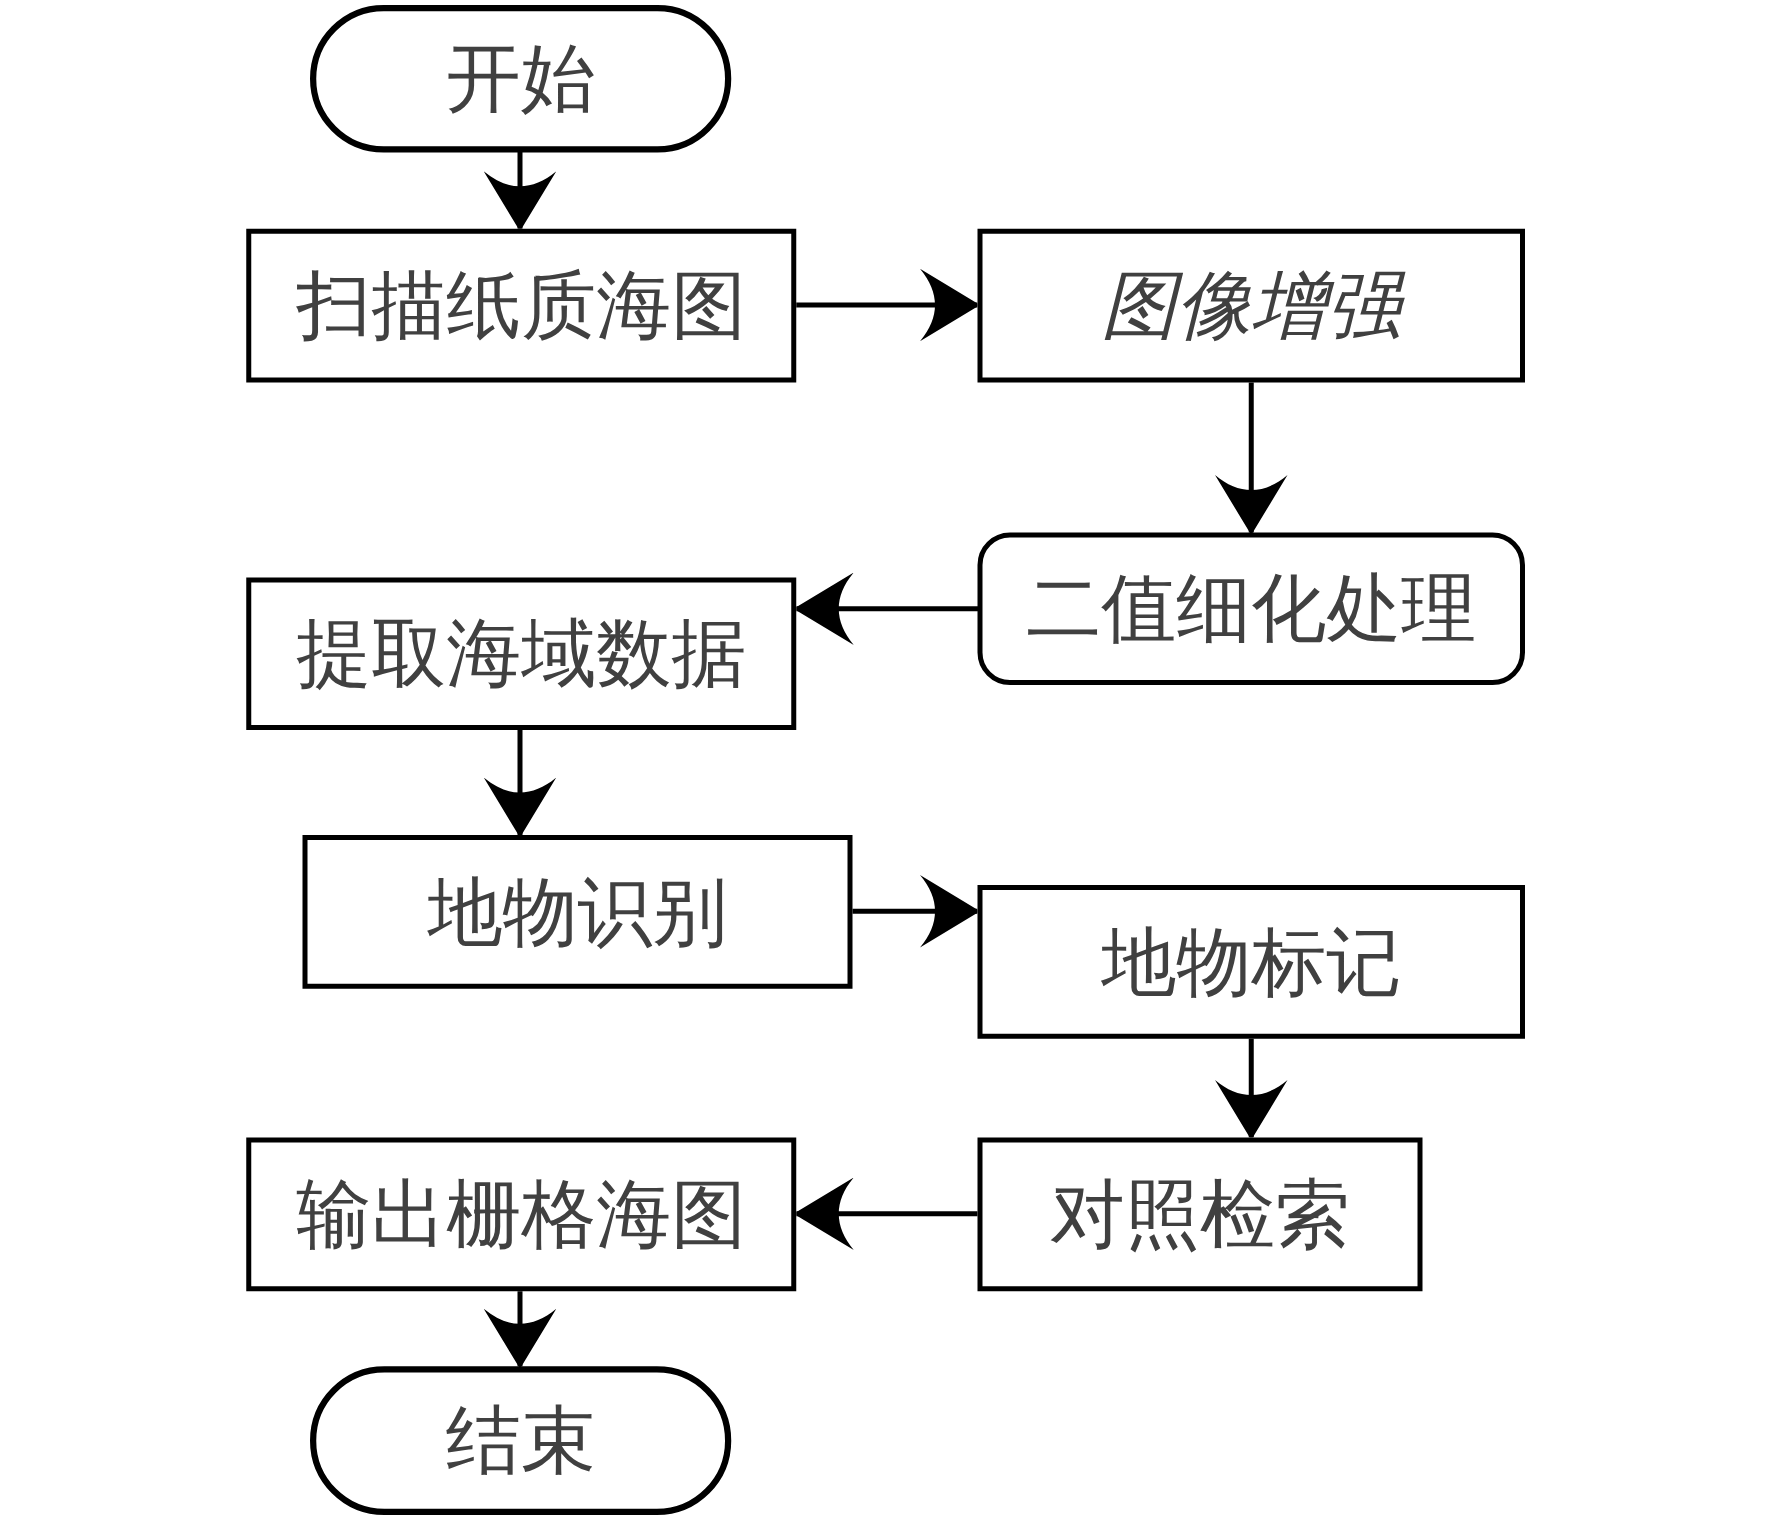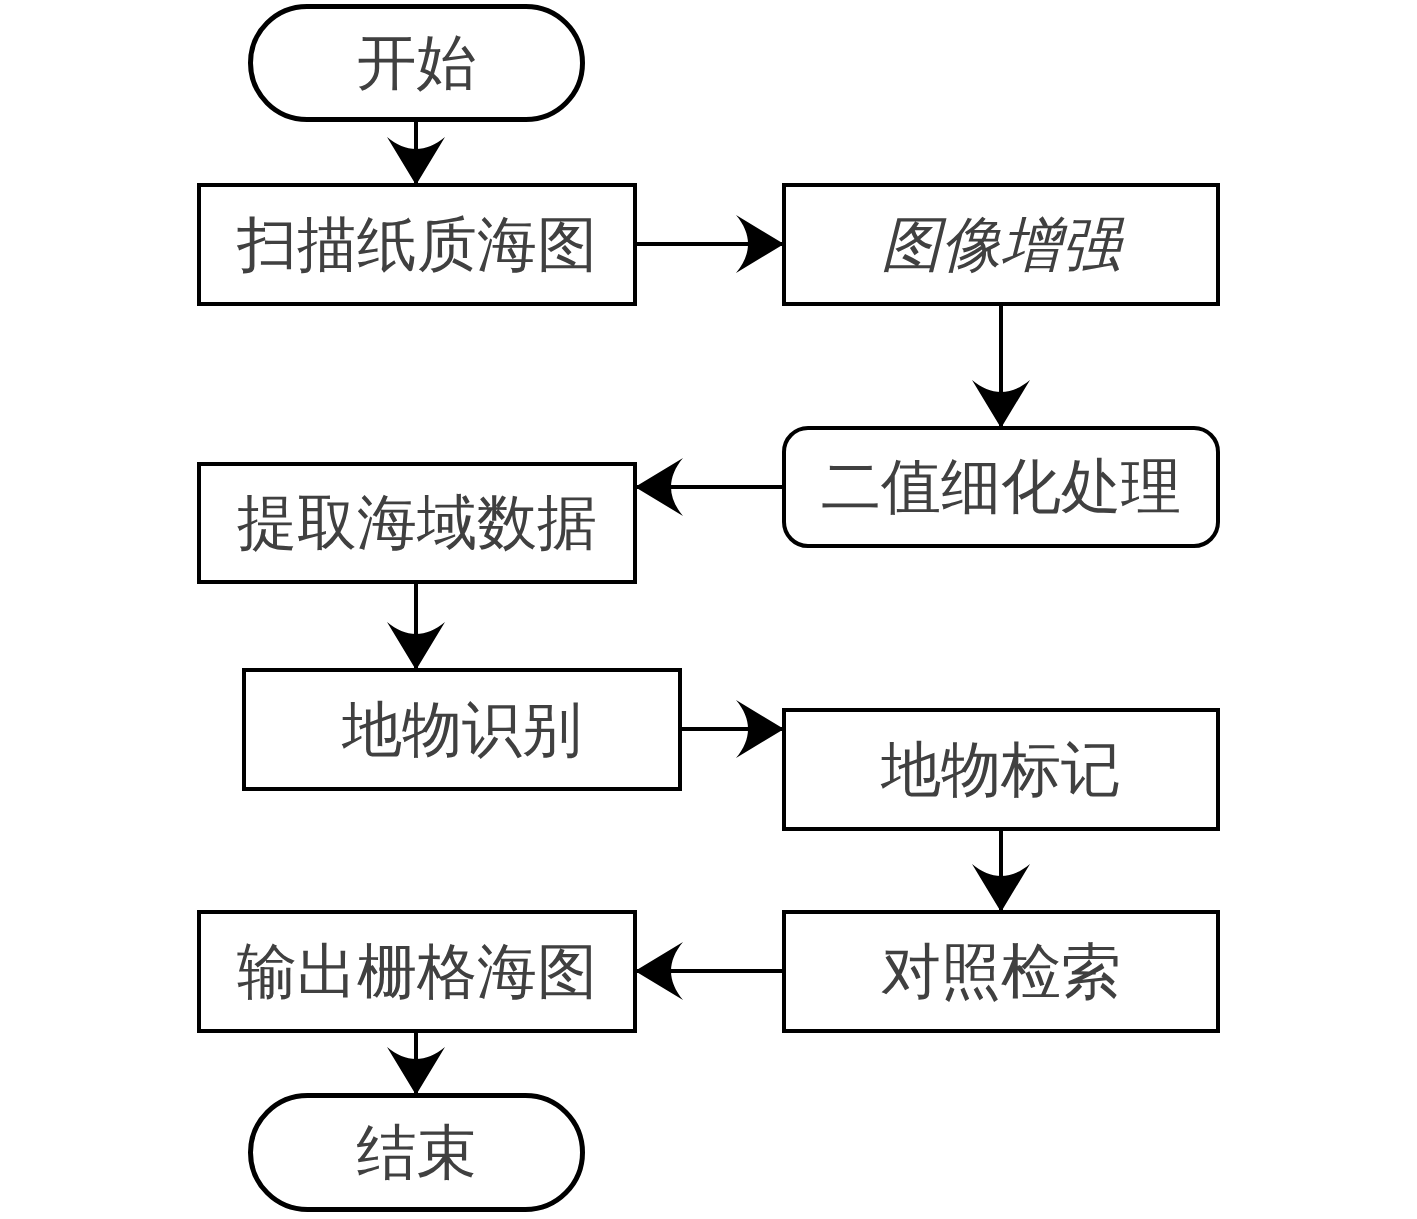--- a/index.html
+++ b/index.html
@@ -87,21 +87,21 @@
   </div>
 
   <div class="node" style="left:197px; top:668px; width:440px; height:123px;margin-left:45px;">
     <span>地物识别</span>
   </div>
 
   <div class="node" style="left:782px; top:668px; width:438px; height:123px;margin-top:40px;">
     <span>地物标记</span>
   </div>
 
-  <div class="node" style="left:782px; top:910px; width:438px; height:123px;">
+  <div class="node" style="left:782px; top:910px; width:356px; height:123px;">
     <span>对照检索</span>
   </div>
 
   <div class="node" style="left:197px; top:910px; width:440px; height:123px;text-align:right;">
     <span>输出栅格海图</span>
   </div>
 
   <div class="node terminator" style="left:248px; top:1093px; width:337px; height:119px;">
     <span>结束</span>
   </div>

